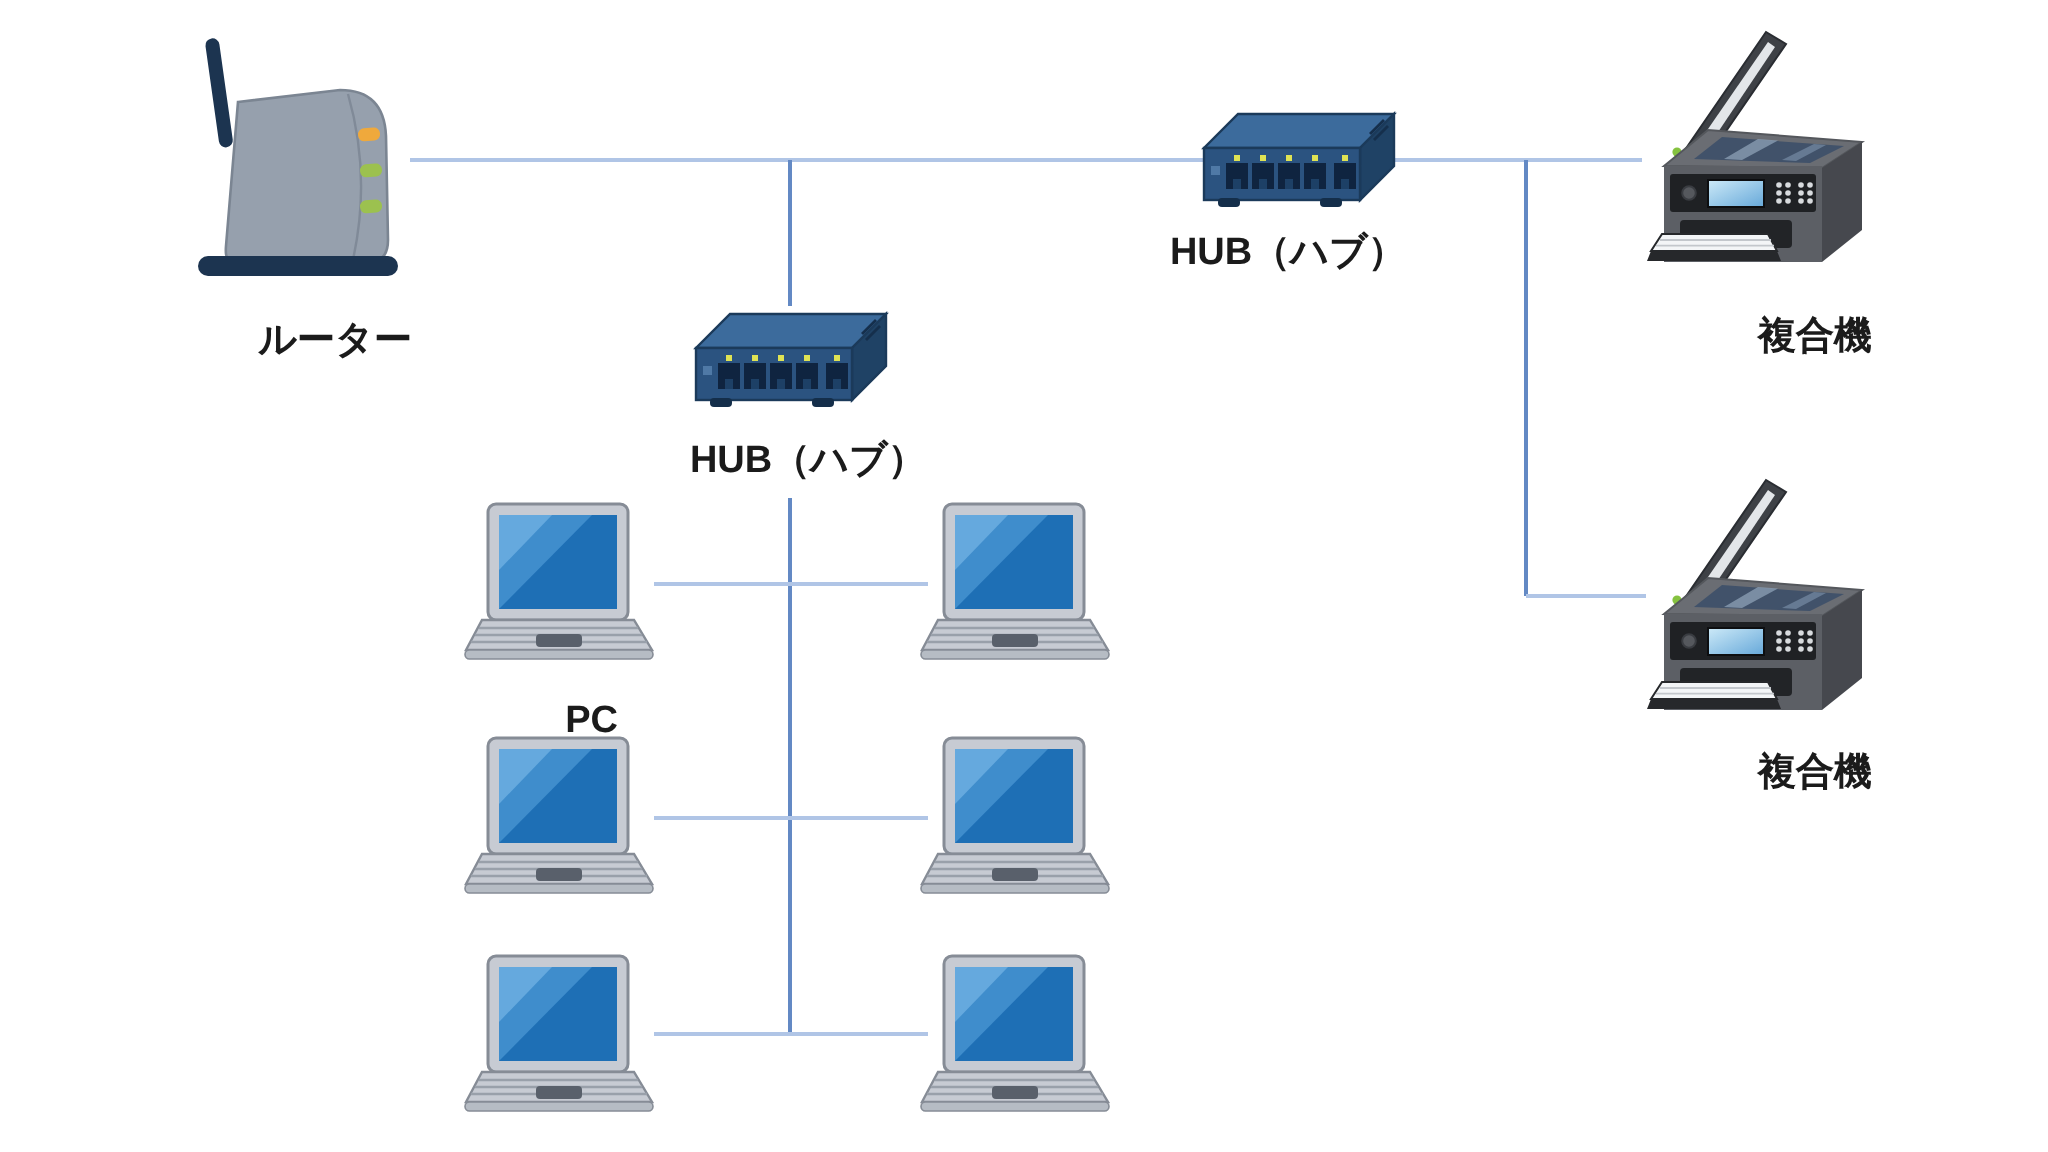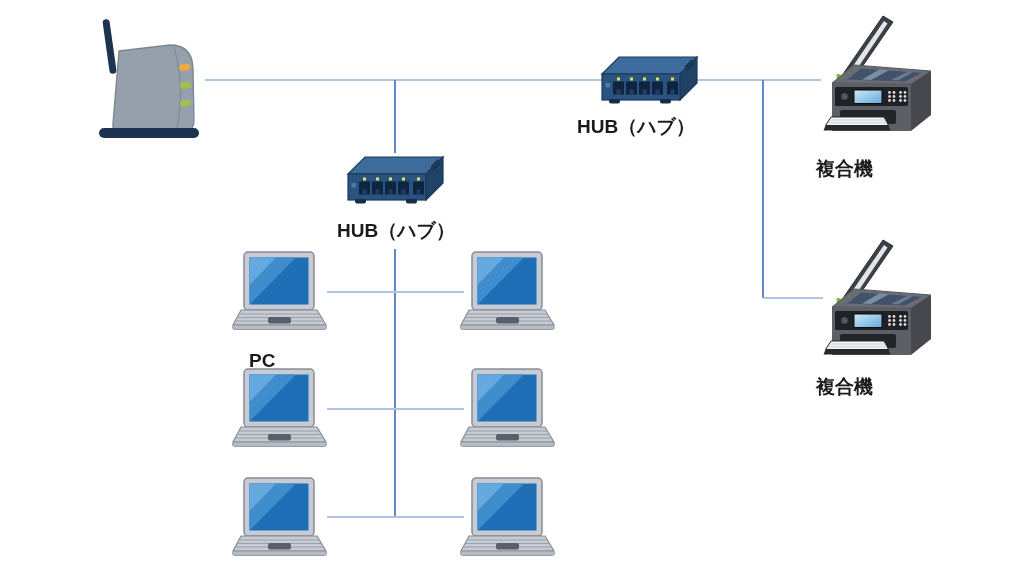--- a/index.html
+++ b/index.html
@@ -36,21 +36,21 @@
   .pc-node{width:95px;height:80px;}
   #node-pc-1{left:232px;top:251px;}
   #node-pc-2{left:232px;top:368px;}
   #node-pc-3{left:232px;top:477px;}
   #node-pc-4{left:460px;top:251px;}
   #node-pc-5{left:460px;top:368px;}
   #node-pc-6{left:460px;top:477px;}
 
   .label{
     position:absolute;font-weight:bold;font-size:19px;line-height:22px;
-    color:var(--label-text);text-align:left;white-space:nowrap;
+    color:var(--label-text);text-align:right;white-space:nowrap;
     font-family:"Liberation Sans",sans-serif;
   }
   #label-router{left:86px;top:160px;width:120px;}
   #label-hub-top{left:577px;top:116px;width:126px;}
   #label-hub-middle{left:337px;top:220px;width:126px;}
   #label-printer-top{left:816px;top:158px;width:120px;}
   #label-printer-bottom{left:816px;top:376px;width:120px;}
   #label-pc{left:249px;top:350px;width:60px;}
 
   .defs-holder{position:absolute;width:0;height:0;overflow:hidden;}
@@ -222,19 +222,20 @@
     <svg viewBox="0 0 95 80">
         <use href="#sym-laptop"></use>
       </svg>
   </div>
   <div class="node pc-node" id="node-pc-6">
     <svg viewBox="0 0 95 80">
         <use href="#sym-laptop"></use>
       </svg>
   </div>
 
+  <div class="label" id="label-router">ルーター</div>
   <div class="label" id="label-hub-top">HUB（ハブ）</div>
   <div class="label" id="label-hub-middle">HUB（ハブ）</div>
   <div class="label" id="label-printer-top">複合機</div>
   <div class="label" id="label-printer-bottom">複合機</div>
   <div class="label" id="label-pc">PC</div>
 
 </div>
 
 </body></html>

